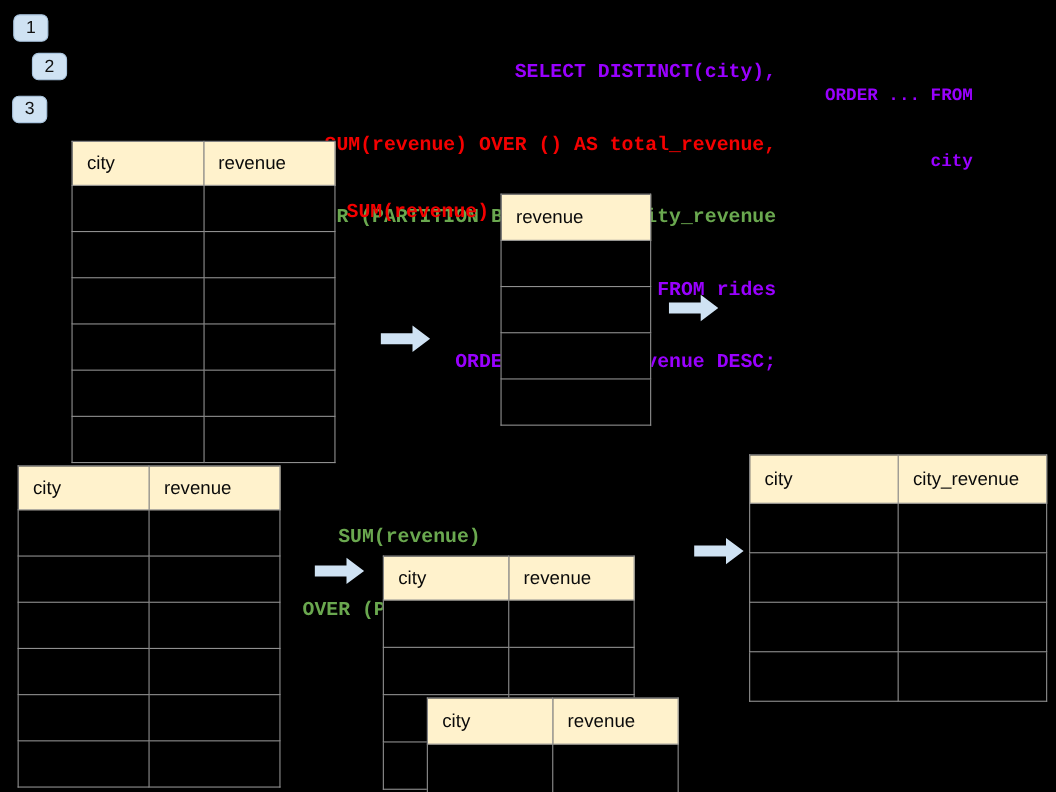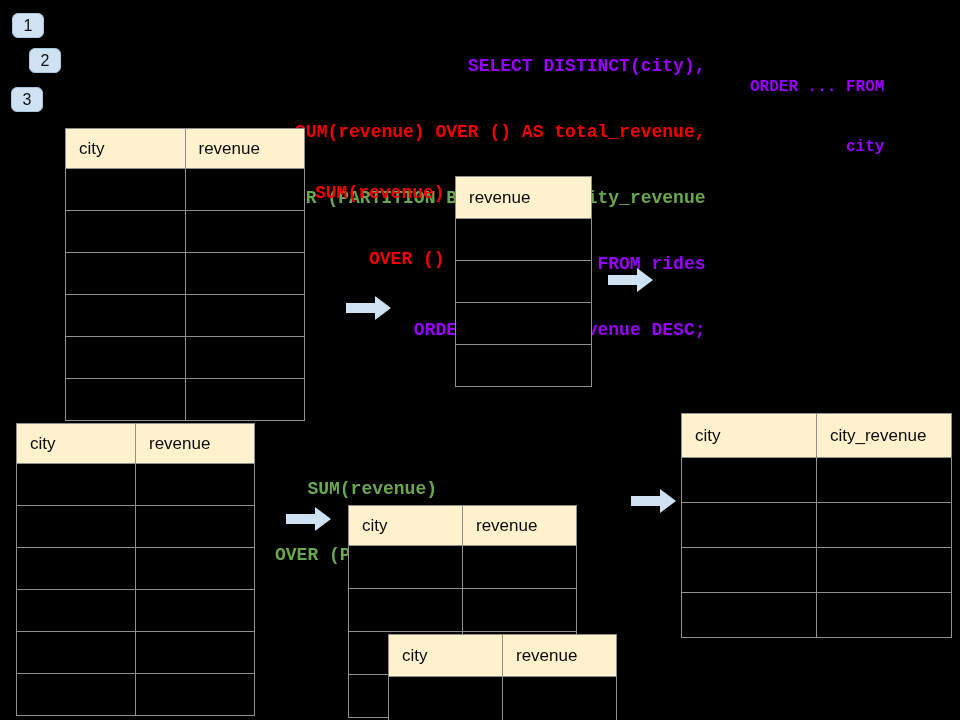--- a/index.html
+++ b/index.html
@@ -122,21 +122,20 @@
     <div class="c-purple ind-2">ORDER by city_revenue DESC;</div>
   </div>
 
   <div class="code" id="side-snippet">
     <div class="c-purple">ORDER ... FROM</div>
     <div class="c-purple">city</div>
   </div>
 
   <div class="code" id="label-total">
     <div class="c-red">SUM(revenue)</div>
-    <div class="c-red">OVER ()</div>
   </div>
 
   <div class="code" id="label-partition">
     <div class="c-green">SUM(revenue)</div>
     <div class="c-green">OVER (PARTITION</div>
     <div class="c-green">BY city)</div>
   </div>
 
   <table class="tbl" id="tbl-source-top">
     <tbody>

